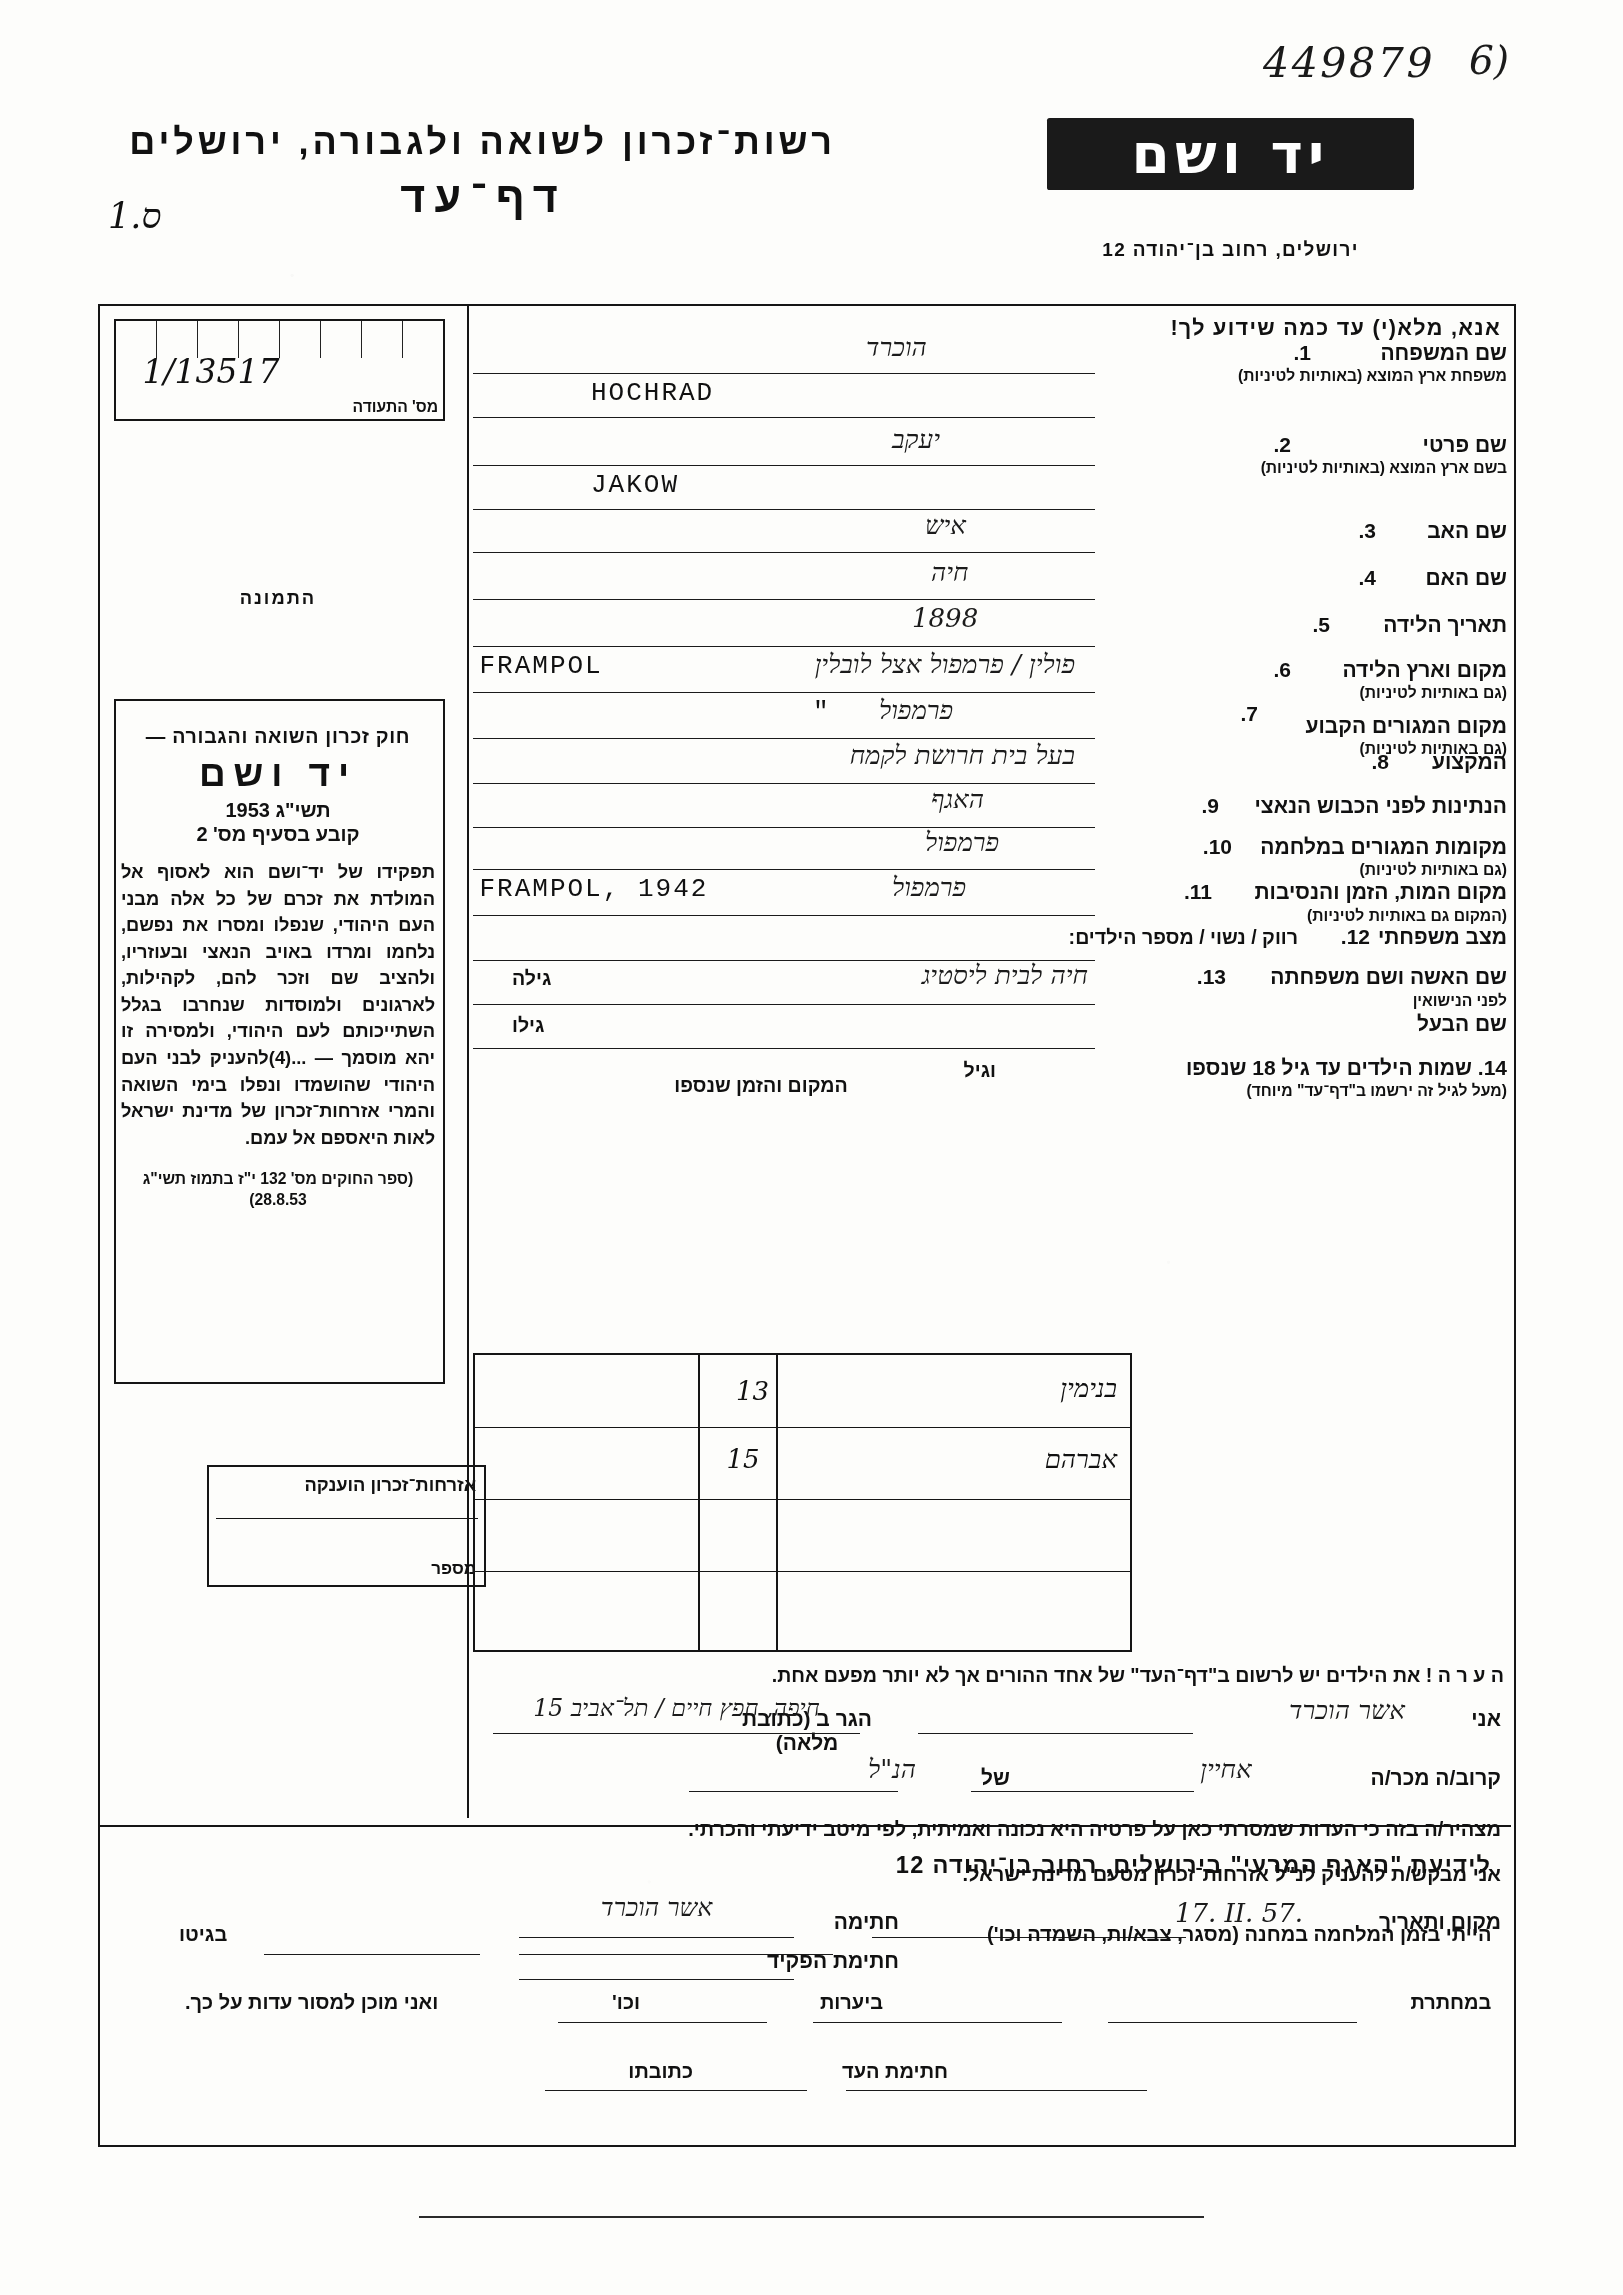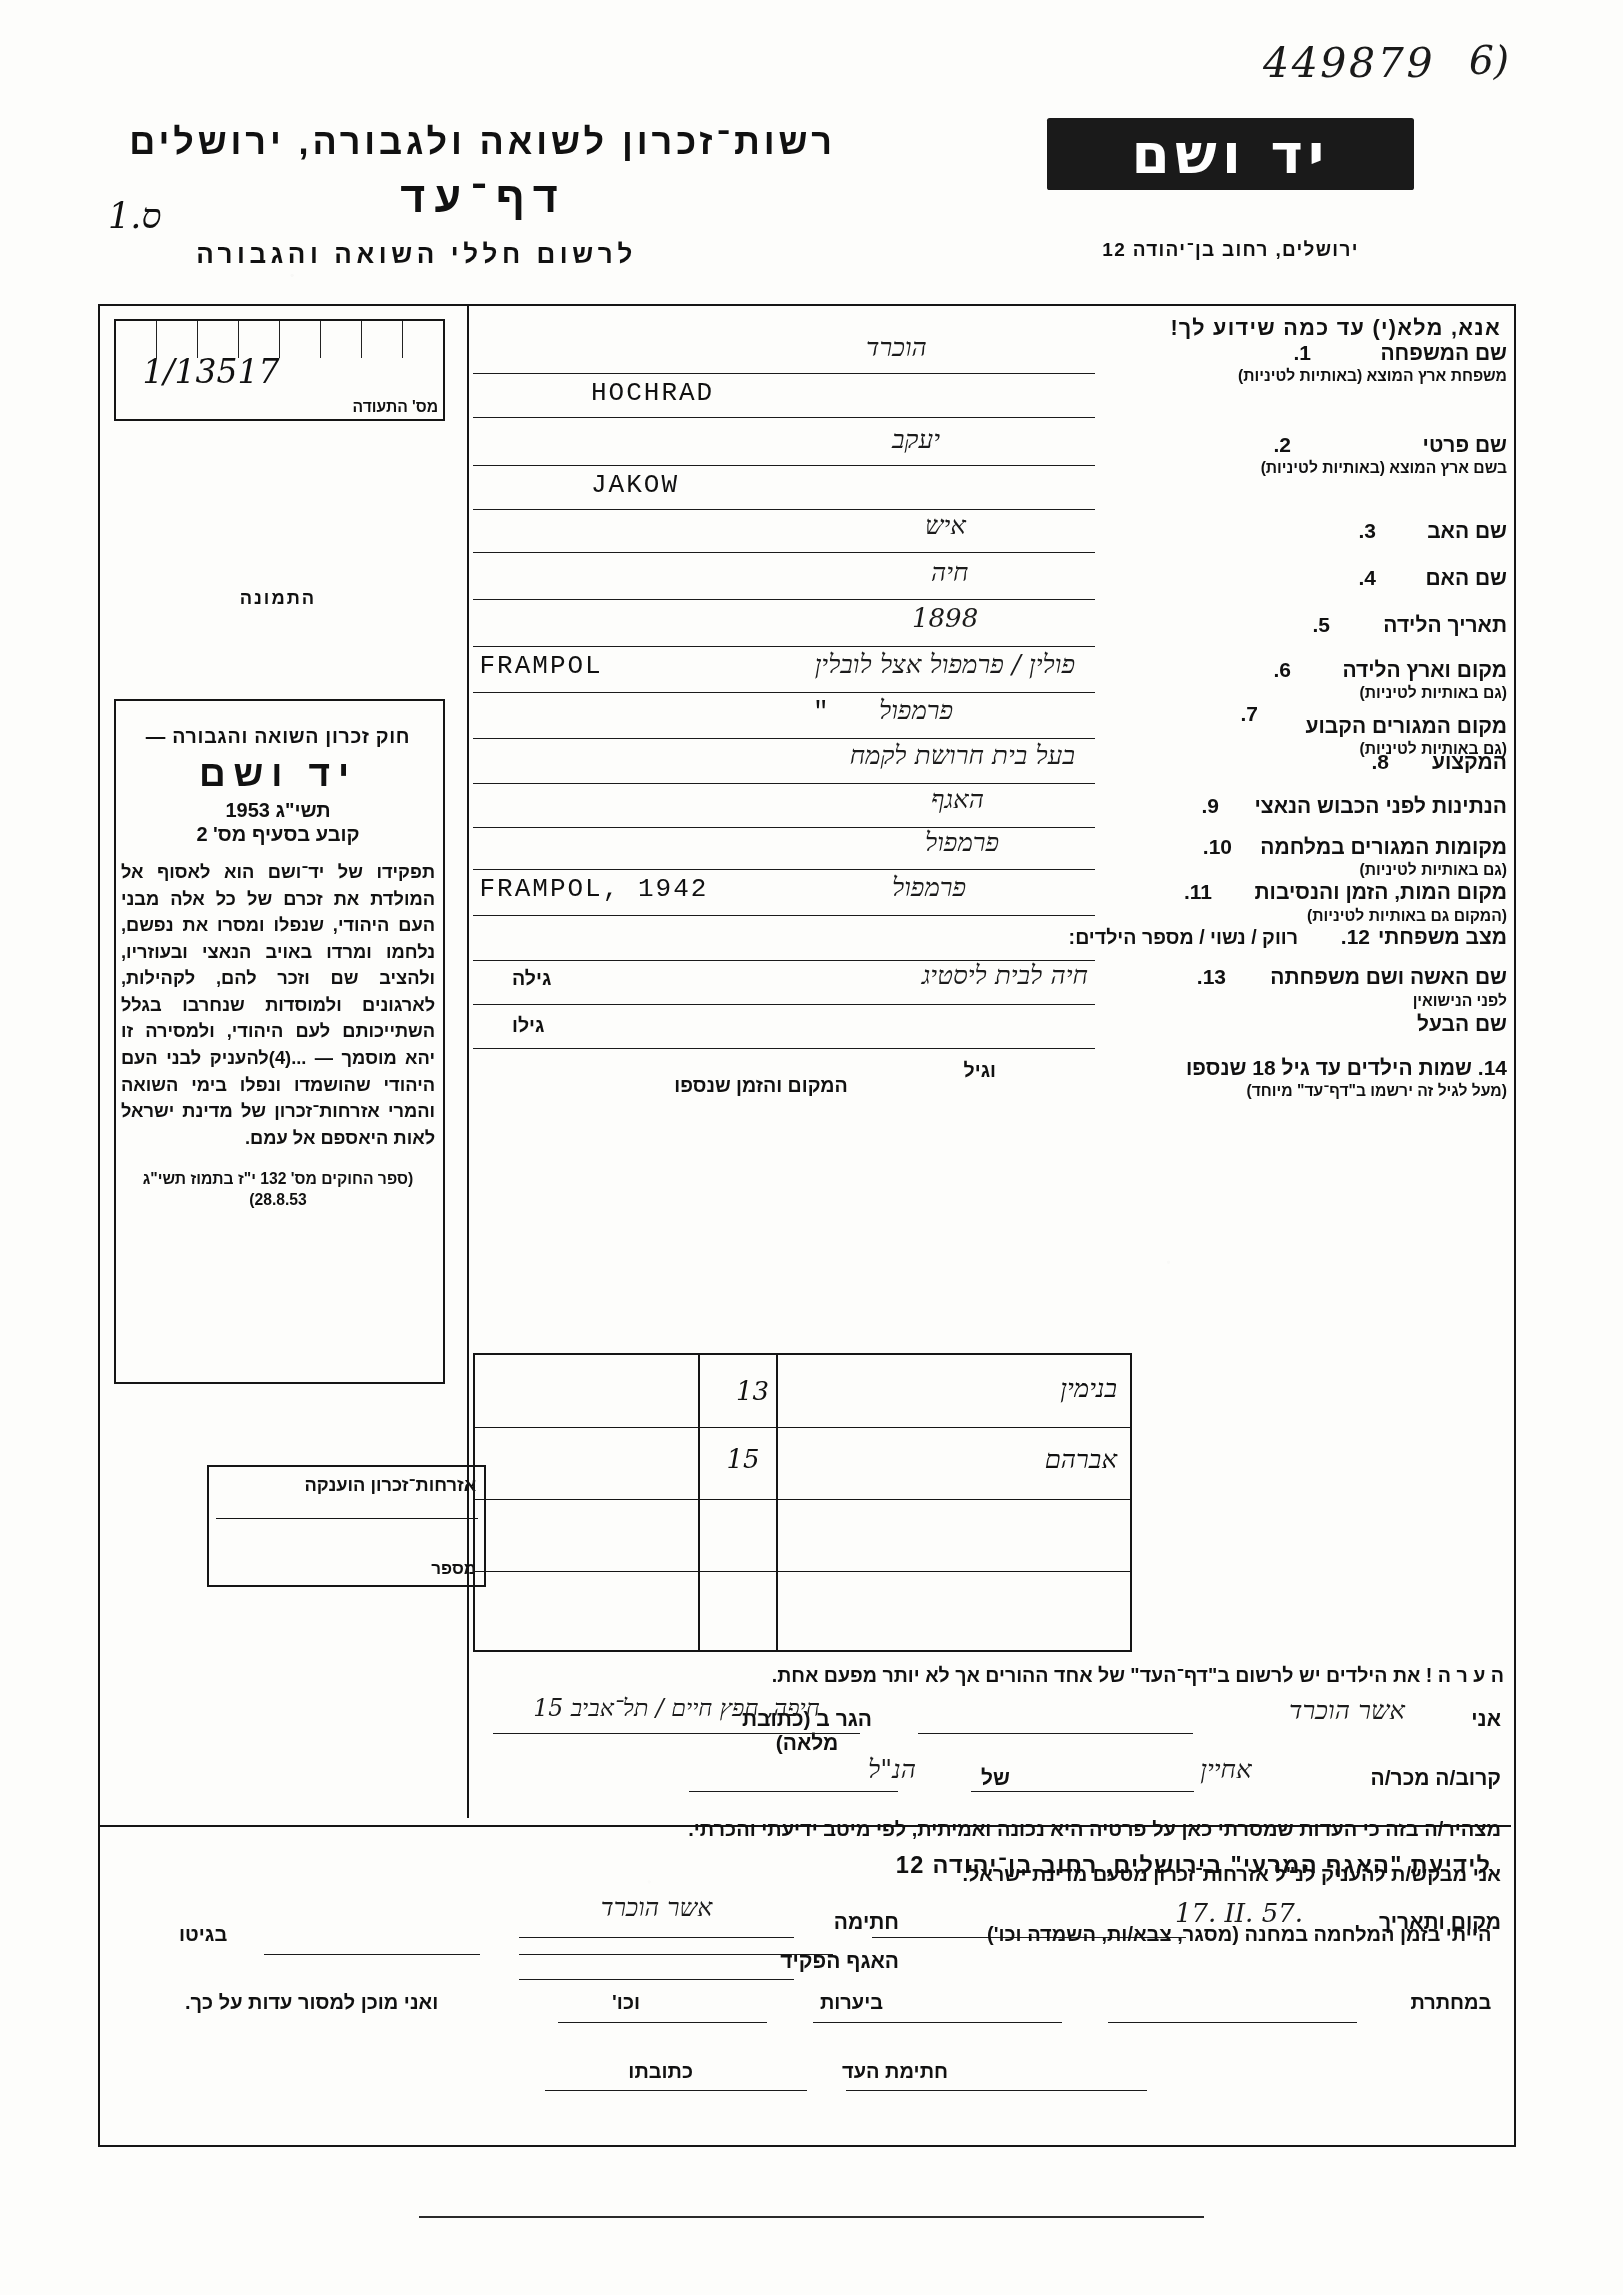--- a/index.html
+++ b/index.html
@@ -184,21 +184,20 @@
 <body>
 
 <div class="page">
 
   <div id="masthead">
     <div id="arch-no" class="hand">449879</div>
     <div id="arch-paren" class="hand">6)</div>
     <div id="page-mark">ס.1</div>
     <div id="org-line" class="heb">רשות־זכרון לשואה ולגבורה, ירושלים</div>
     <div id="title-main" class="heb">דף־עד</div>
-    <div id="title-sub" class="heb">לרשום חללי השואה והגבורה</div>
     <div id="logo">
       <span class="heb">יד ושם</span>
     </div>
     <div id="logo-addr" class="heb">ירושלים, רחוב בן־יהודה 12</div>
   </div>
 
   <div id="frame">
 
     <div id="col-div"></div>
     <div id="foot-div"></div>
@@ -404,21 +403,21 @@
       <div class="dtxt" style="top:1557px;right:13px;width:1034px;">אני מבקש/ת להעניק לנ"ל אזרחות־זכרון מטעם מדינת ישראל.</div>
 
       <div class="dlbl" style="top:1604px;right:13px;">מקום ותאריך</div>
       <div class="val hand" style="top:1592px;right:177px;width:196px;text-align:center;position:absolute;font-size:26px;">17. II. 57.</div>
       <div class="dline" style="left:772px;top:1631px;width:314px;"></div>
 
       <div class="dlbl" style="top:1604px;right:615px;">חתימה</div>
       <div class="val hand heb" style="top:1587px;left:419px;width:275px;text-align:center;position:absolute;font-size:25px;">אשר הוכרד</div>
       <div class="dline" style="left:419px;top:1631px;width:275px;"></div>
 
-      <div class="dlbl" style="top:1643px;right:615px;">האגף הפקיד</div>
+      <div class="dlbl" style="top:1643px;right:615px;">חתימת הפקיד</div>
       <div class="dline" style="left:419px;top:1673px;width:275px;"></div>
     </div>
 
     <div id="foot">
       <div id="foot-title">לידיעת "האגף המרעי" בירושלים,  רחוב בן־יהודה 12</div>
 
       <div class="flbl" style="top:92px;right:19.6px;">הייתי בזמן המלחמה במחנה (מסגר, צבא/ות, השמדה וכו')</div>
       <div class="fline" style="left:419px;top:123px;width:314px;"></div>
       <div class="flbl" style="top:92px;left:79px;">בגיטו</div>
       <div class="fline" style="left:164px;top:123px;width:216px;"></div>

